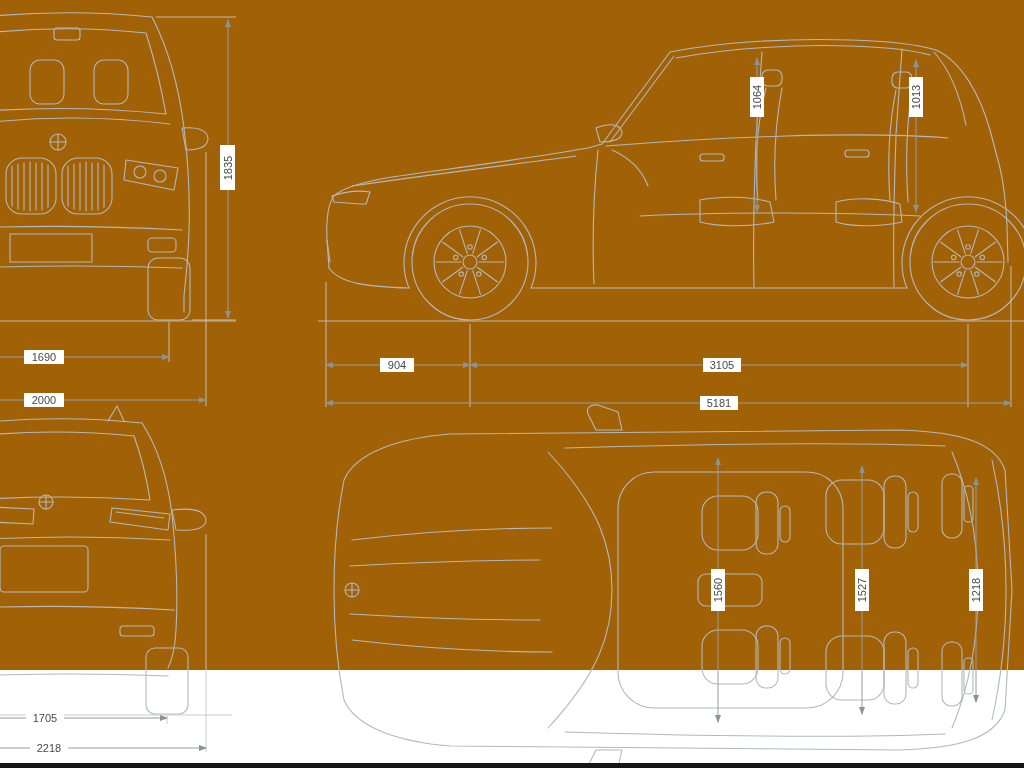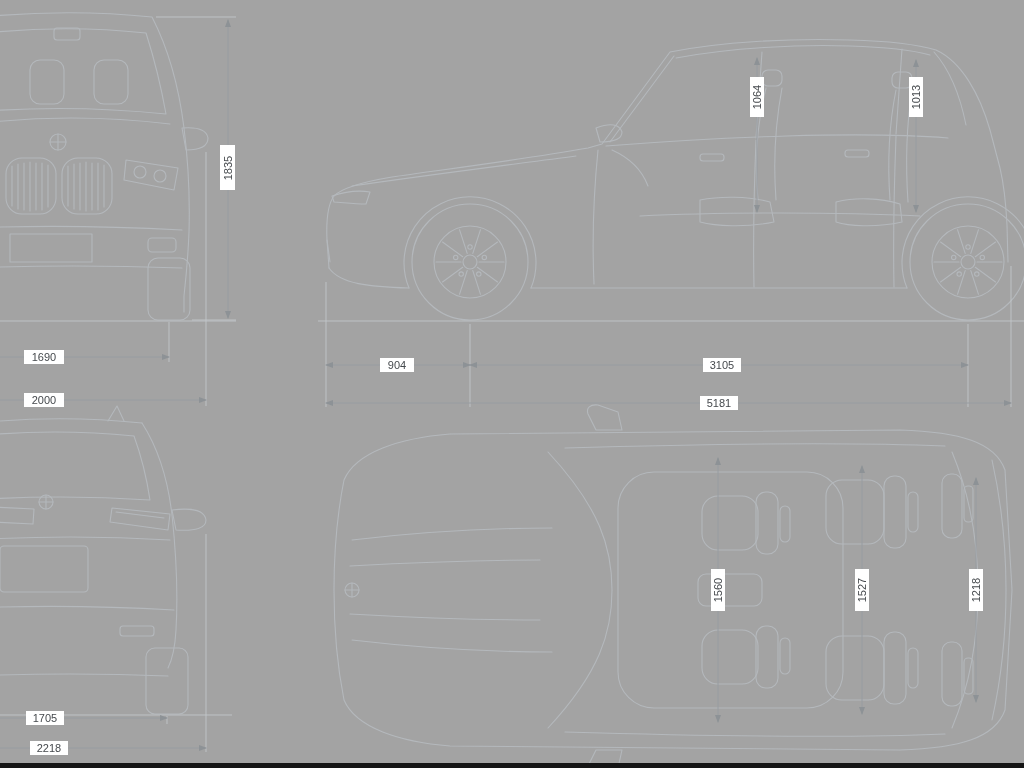--- a/index.html
+++ b/index.html
@@ -1,16 +1,16 @@
 <!DOCTYPE html>
 <html><head>
 <meta charset="utf-8">
 <style>
   html,body{margin:0;padding:0;background:#ffffff;width:1024px;height:768px;overflow:hidden}
-  .canvas{position:relative;width:1024px;height:768px;background:#a3a3a3}
+  .canvas{position:relative;width:1024px;height:670px;background:#a16207}
   svg{display:block}
   .car{fill:none;stroke:#b4b8bc;stroke-width:1.1;stroke-linecap:round;stroke-linejoin:round}
   .dim{fill:none;stroke:#979ca1;stroke-width:1}
   .ext{fill:none;stroke:#c2c6c9;stroke-width:0.9}
   .mask{fill:#ffffff}
   text.lbl{font-family:"Liberation Sans", sans-serif;font-size:11px;fill:#45494d}
 </style>
 </head>
 <body>
 

